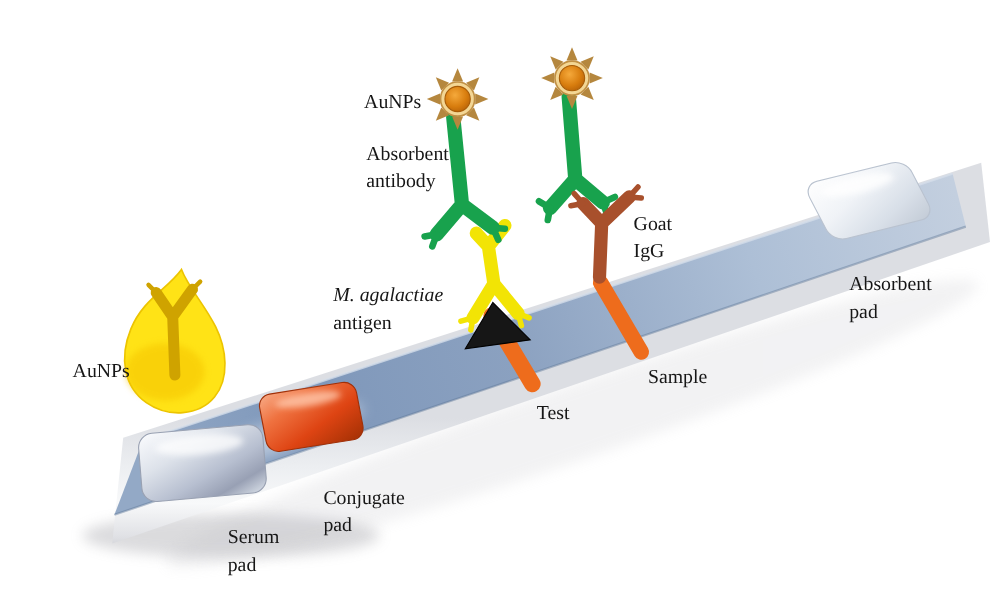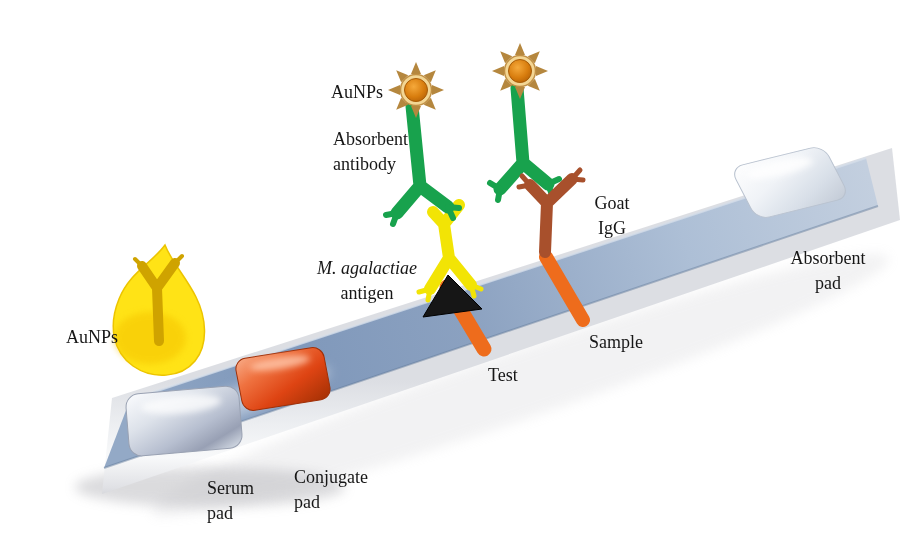--- a/index.html
+++ b/index.html
@@ -1,21 +1,21 @@
 <!DOCTYPE html>
 <html><head>
 <meta charset="utf-8">
 <style>
   html,body{margin:0;padding:0;background:#ffffff;}
   .canvas{position:relative;width:902px;height:537px;background:#ffffff;overflow:hidden;
           font-family:"Liberation Serif","DejaVu Serif",serif;}
   .canvas svg{position:absolute;left:0;top:0;}
   .lbl{position:absolute;font-size:18px;line-height:25px;color:#161616;white-space:nowrap;}
   .italic{font-style:italic;}
-  .center{text-align:center;}
+  .center{text-align:left;}
 </style>
 </head>
 <body>
 
 <div class="canvas">
 
 <svg width="902" height="537" viewBox="0 0 902 537">
   <defs>
     <filter id="b3" x="-60%" y="-60%" width="220%" height="220%">
           <feGaussianBlur stdDeviation="3"></feGaussianBlur>
@@ -148,21 +148,21 @@
   <div>antigen</div>
 </div>
 
 <div class="lbl" style="left:66px;top:325px">AuNPs</div>
 
 <div class="lbl" style="left:207px;top:476px">
   <div>Serum</div>
   <div>pad</div>
 </div>
 
-<div class="lbl" style="left:294px;top:465px">
+<div class="lbl" style="left:294px;top:440px">
   <div>Conjugate</div>
   <div>pad</div>
 </div>
 
 <div class="lbl" style="left:488px;top:363px">Test</div>
 
 <div class="lbl" style="left:589px;top:330px">Sample</div>
 
 <div class="lbl center" style="left:576px;top:191px;width:72px">
   <div>Goat</div>

